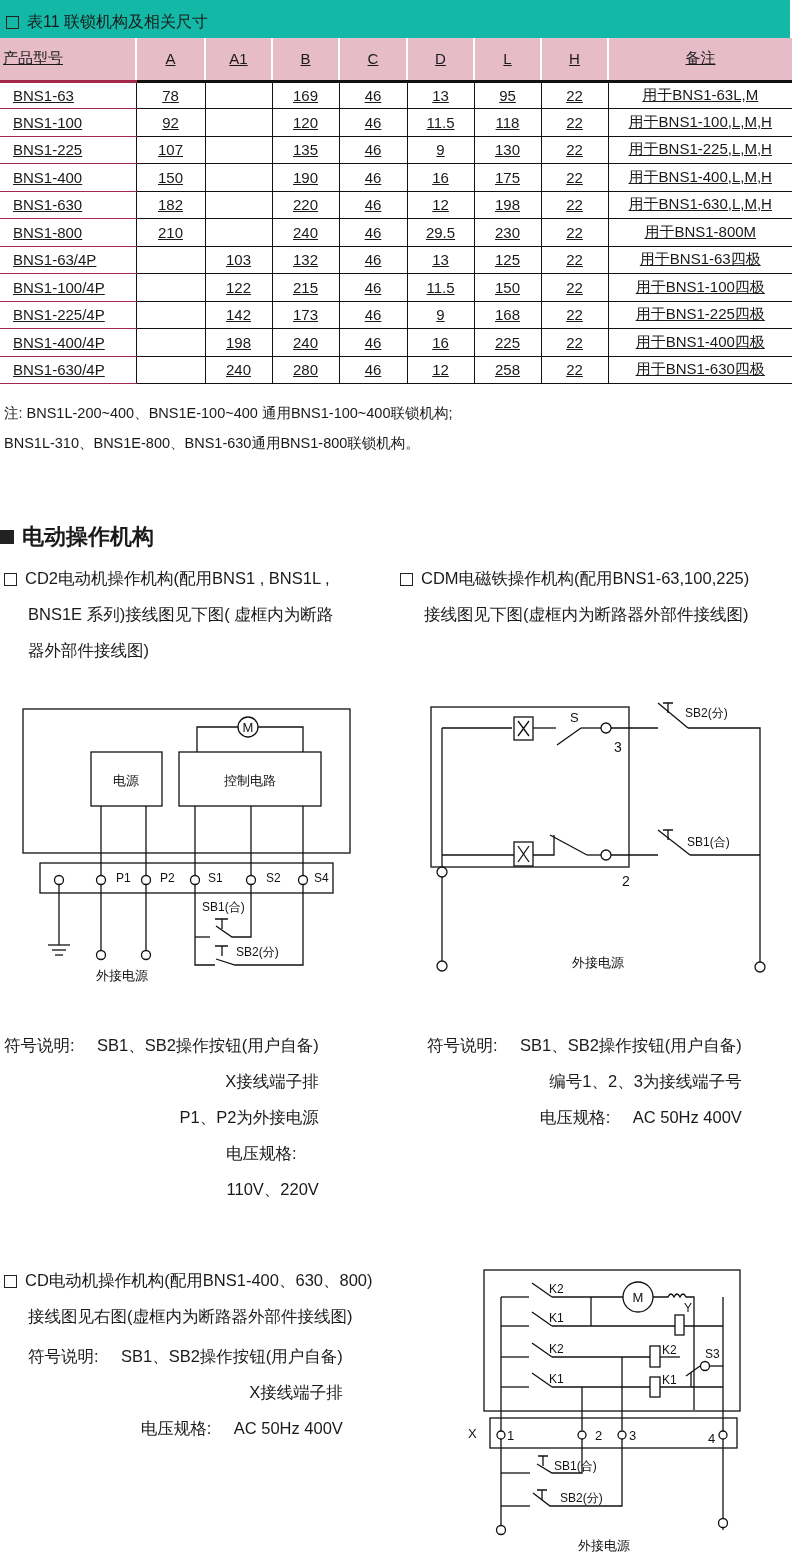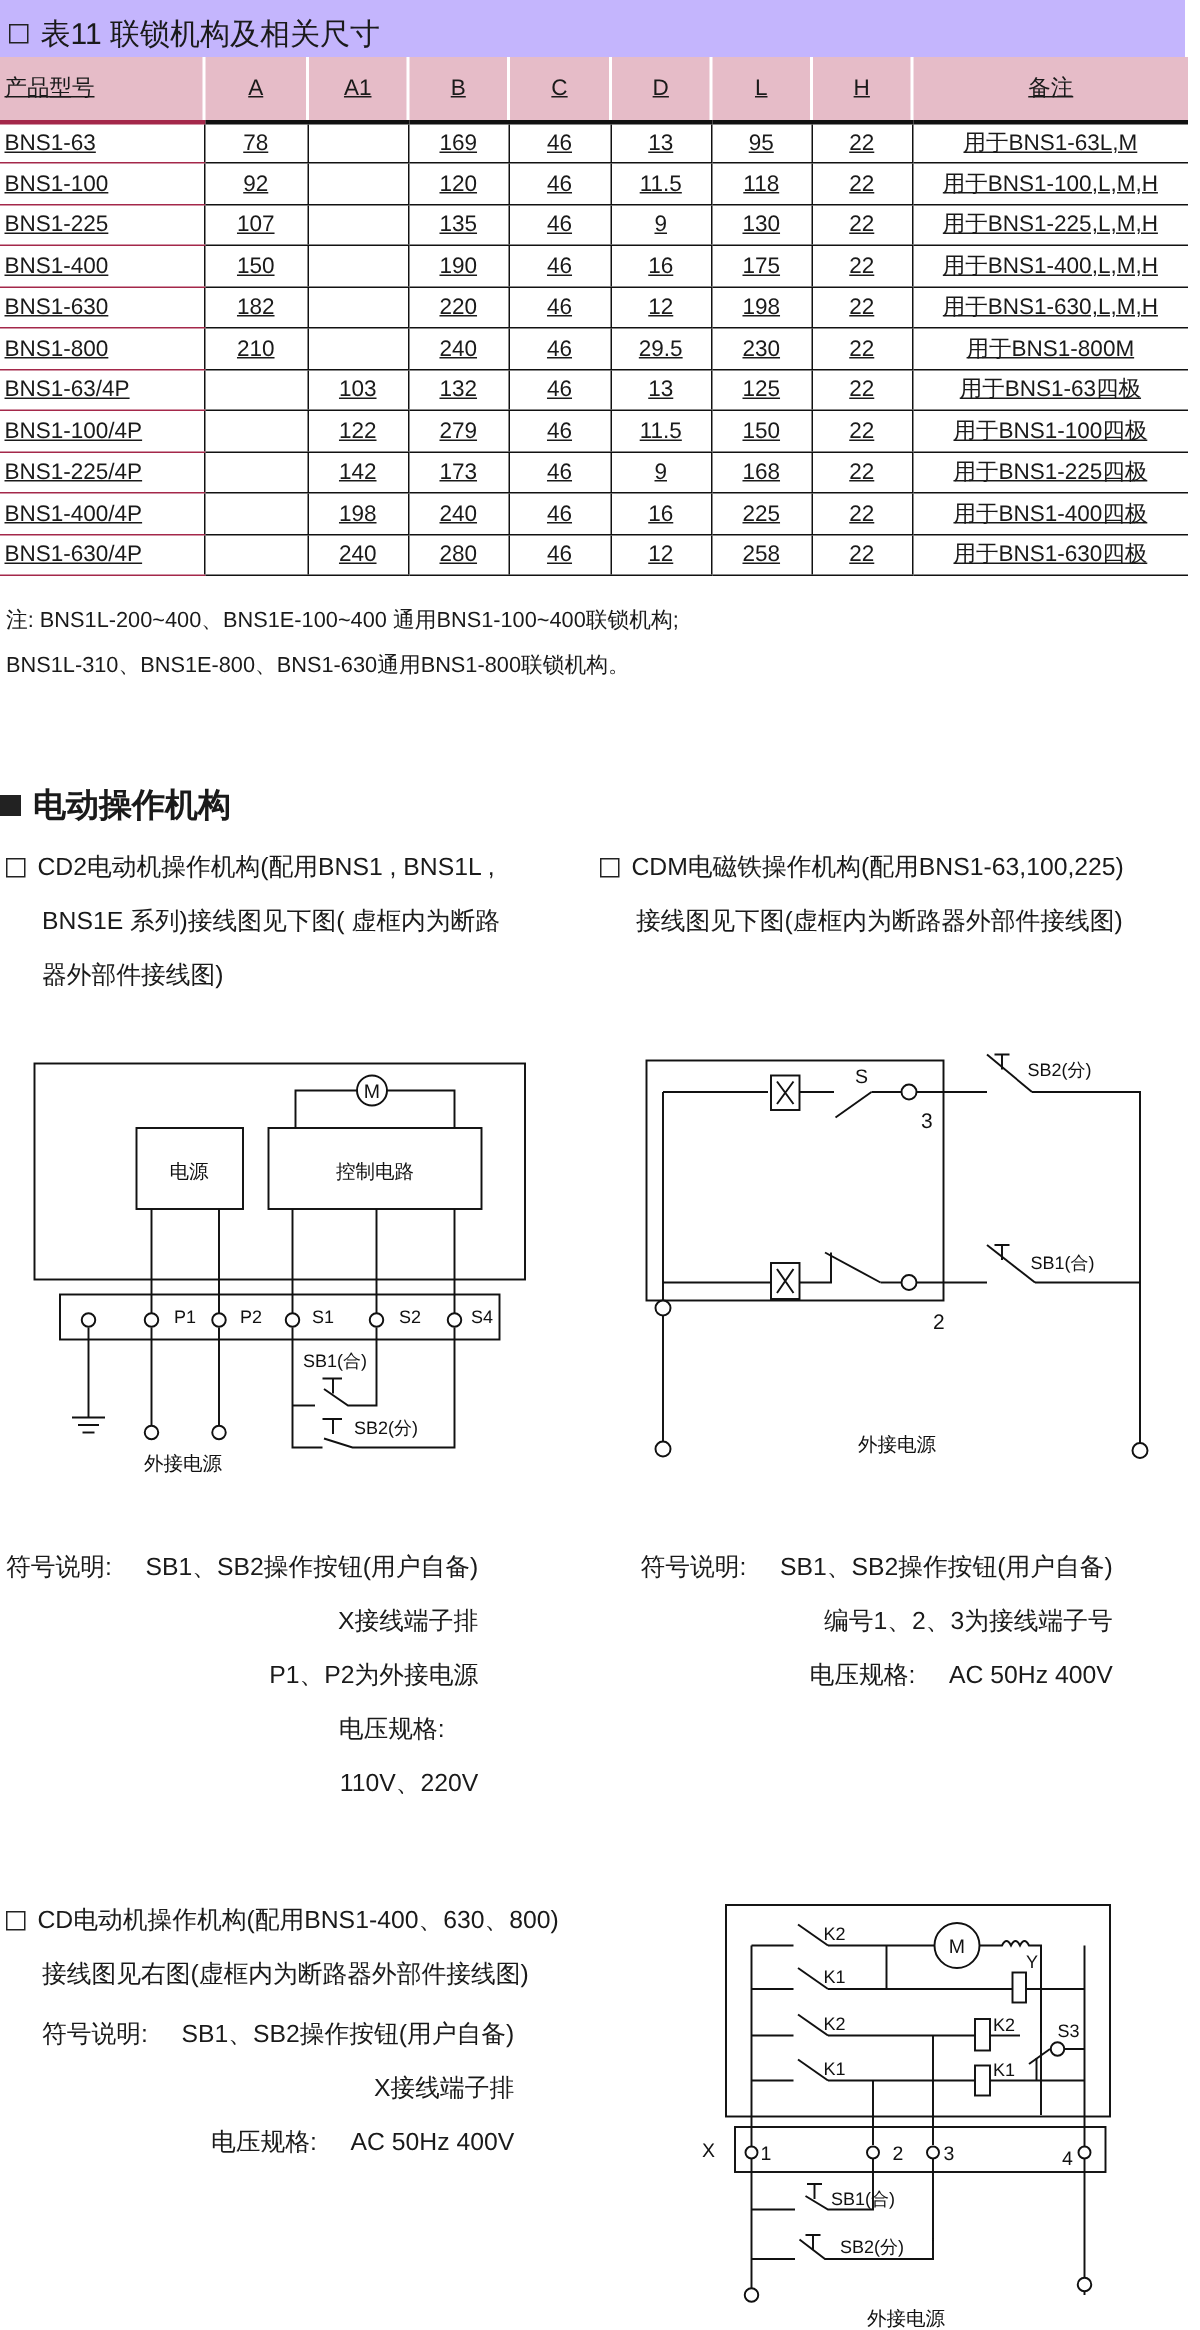--- a/index.html
+++ b/index.html
@@ -1,28 +1,28 @@
 <!DOCTYPE html>
 <html><head>
 <meta charset="utf-8">
 <style>
   * { box-sizing: border-box; margin: 0; padding: 0; }
   html, body { width: 800px; height: 1553px; background: #ffffff; overflow: hidden; }
   body { font-family: "Liberation Sans", "DejaVu Sans", sans-serif; color: #1a1a1a; position: relative; }
 
-  .table-title-bar { position: absolute; left: 0; top: 0; width: 790px; height: 44px; background: #c4b5fd; display: flex; align-items: center; padding-left: 6px; font-size: 20px; }
+  .table-title-bar { position: absolute; left: 0; top: 0; width: 790px; height: 44px; background: #14b8a6; display: flex; align-items: center; padding-left: 6px; font-size: 16px; }
   .sq { display: inline-block; width: 13px; height: 13px; border: 1.5px solid #222; margin-right: 8px; vertical-align: middle; }
   .sq.filled { background: #222; width: 14px; height: 14px; }
 
   table.dims { position: absolute; left: 0; top: 38px; width: 792px; border-collapse: collapse; font-size: 15px; text-decoration: underline; }
   table.dims th { background: #e6bcc8; font-weight: normal; height: 43px; border-left: 2px solid #fff; text-align: center; }
   table.dims th:first-child { text-align: left; padding-left: 3px; border-left: none; border-bottom: 3px solid #a4284a; }
   table.dims th:not(:first-child) { border-bottom: 3px solid #111; }
   table.dims td { height: 27.5px; text-align: center; border-left: 1px solid #111; border-bottom: 1px solid #111; }
-  table.dims td:first-child { text-align: left; padding-left: 3px; border-left: none; border-bottom: 1px solid #a4284a; }
+  table.dims td:first-child { text-align: left; padding-left: 13px; border-left: none; border-bottom: 1px solid #a4284a; }
   table.dims col.c0 { width: 136px; }
 
   .note { position: absolute; left: 4px; font-size: 14.5px; }
 
   .section-title { position: absolute; left: 0; top: 522px; font-size: 22px; font-weight: bold; display: flex; align-items: center; }
   .para { position: absolute; font-size: 16.5px; line-height: 36px; }
   .para .line { white-space: nowrap; }
   .indent { padding-left: 24px; }
 
   .spec { position: absolute; font-size: 16.5px; line-height: 36px; }
@@ -139,21 +139,21 @@
         <td>46</td>
         <td>13</td>
         <td>125</td>
         <td>22</td>
         <td>用于BNS1-63四极</td>
       </tr>
       <tr>
         <td>BNS1-100/4P</td>
         <td></td>
         <td>122</td>
-        <td>279</td>
+        <td>215</td>
         <td>46</td>
         <td>11.5</td>
         <td>150</td>
         <td>22</td>
         <td>用于BNS1-100四极</td>
       </tr>
       <tr>
         <td>BNS1-225/4P</td>
         <td></td>
         <td>142</td>

